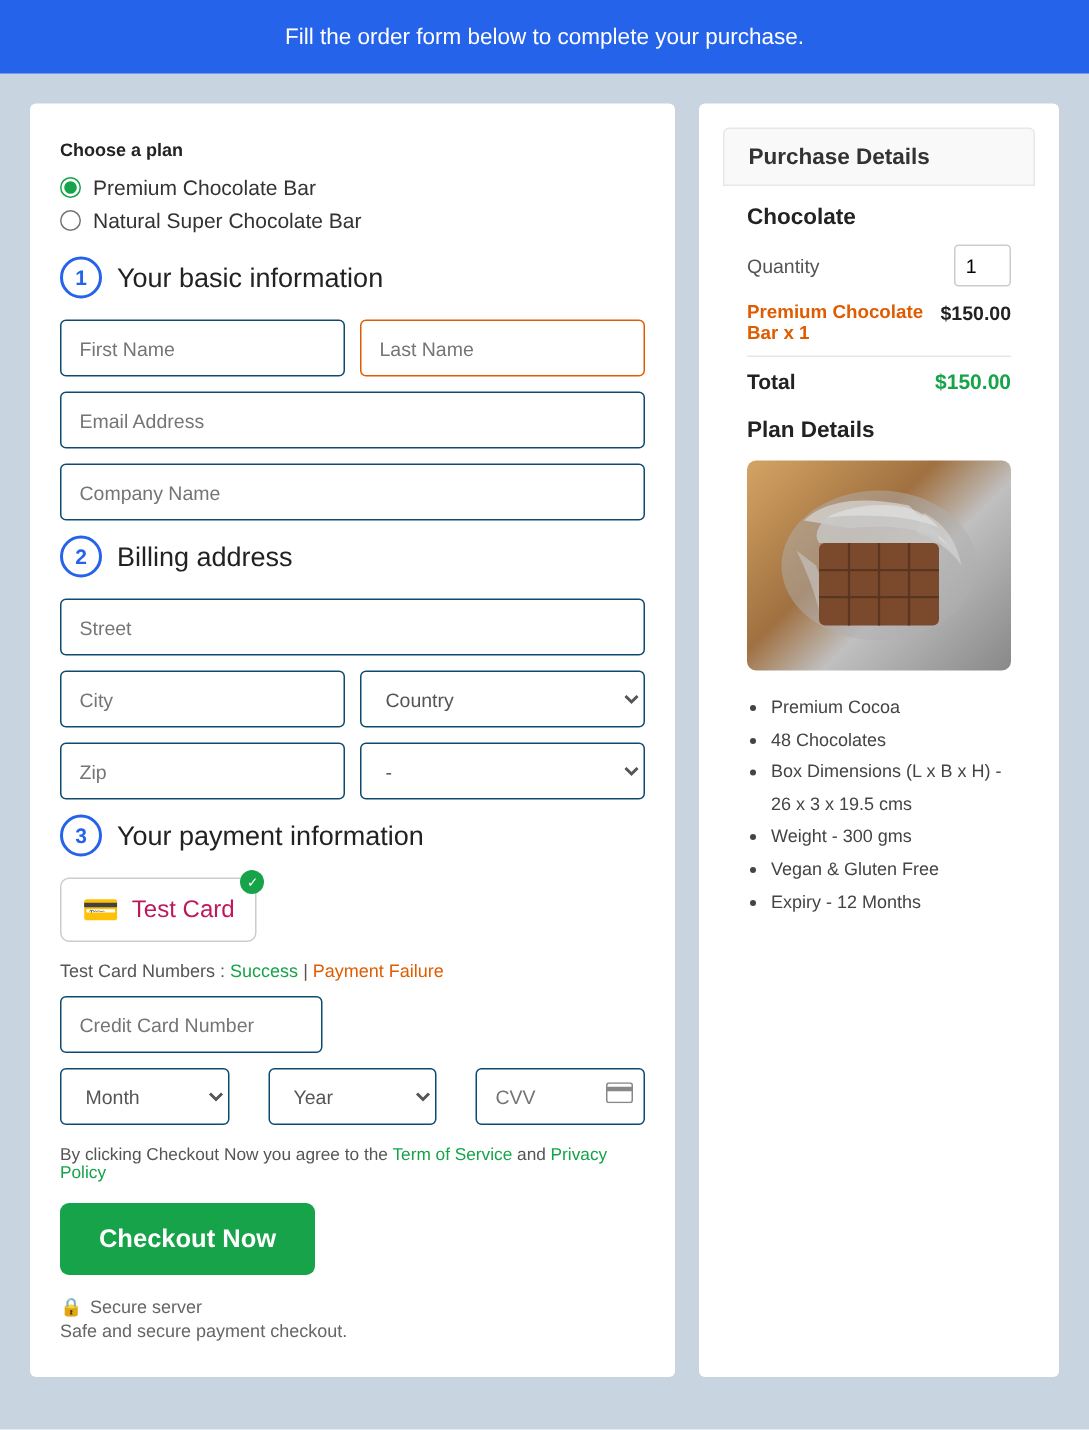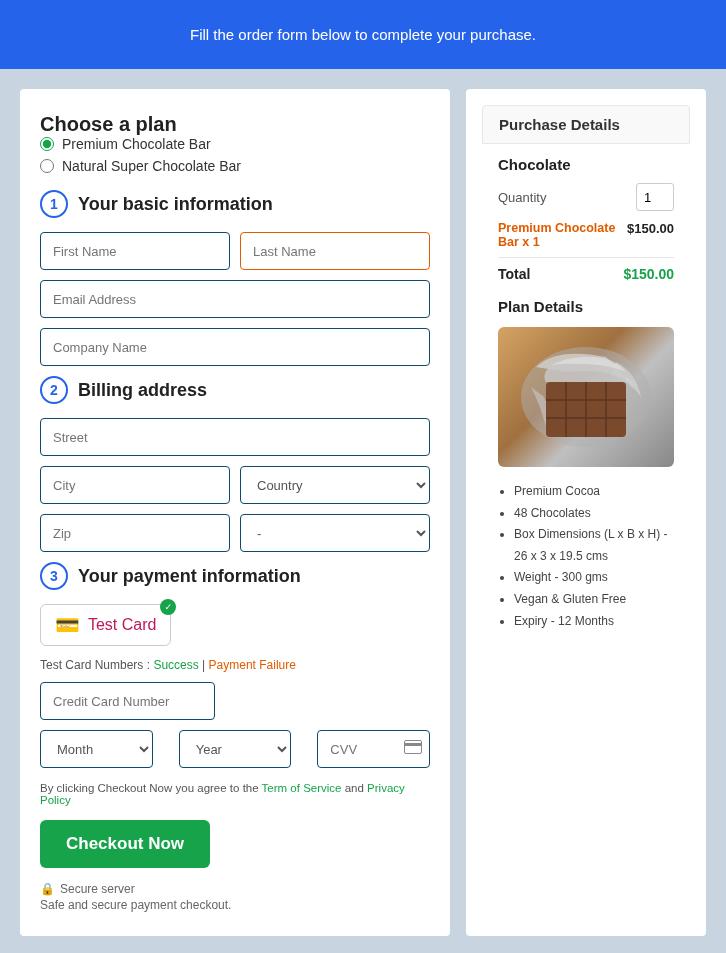--- a/index.html
+++ b/index.html
@@ -13,21 +13,21 @@
       padding: 0;
     }
     .page-wrapper {
       width: 726px;
       background: #c8d4e0;
     }
     .top-banner {
       background: #2563eb;
       color: #fff;
       text-align: center;
-      padding: 26px 20px;
+      padding: 16px 20px;
       font-size: 15px;
       font-weight: 500;
     }
     .main-content {
       display: flex;
       gap: 0;
       padding: 20px 20px 20px 20px;
     }
     .left-panel {
       flex: 1;
@@ -39,23 +39,24 @@
     .right-panel {
       width: 240px;
       background: #fff;
       border-radius: 4px;
       padding: 32px;
       flex-shrink: 0;
     }
 
     
     .section-title {
-      font-size: 20px;
+      font-size: 12px;
       font-weight: 700;
       color: #222;
+      margin-bottom: 10px;
     }
     .radio-group {
       margin-bottom: 16px;
     }
     .radio-item {
       display: flex;
       align-items: center;
       gap: 8px;
       margin-bottom: 6px;
       font-size: 14px;
@@ -84,21 +85,21 @@
       color: #2563eb;
       display: flex;
       align-items: center;
       justify-content: center;
       font-size: 14px;
       font-weight: 700;
       flex-shrink: 0;
     }
     .step-label {
       font-size: 18px;
-      font-weight: 700;
+      font-weight: 400;
       color: #222;
     }
 
     
     .form-row {
       display: flex;
       gap: 10px;
       margin-bottom: 10px;
     }
     .form-field {

